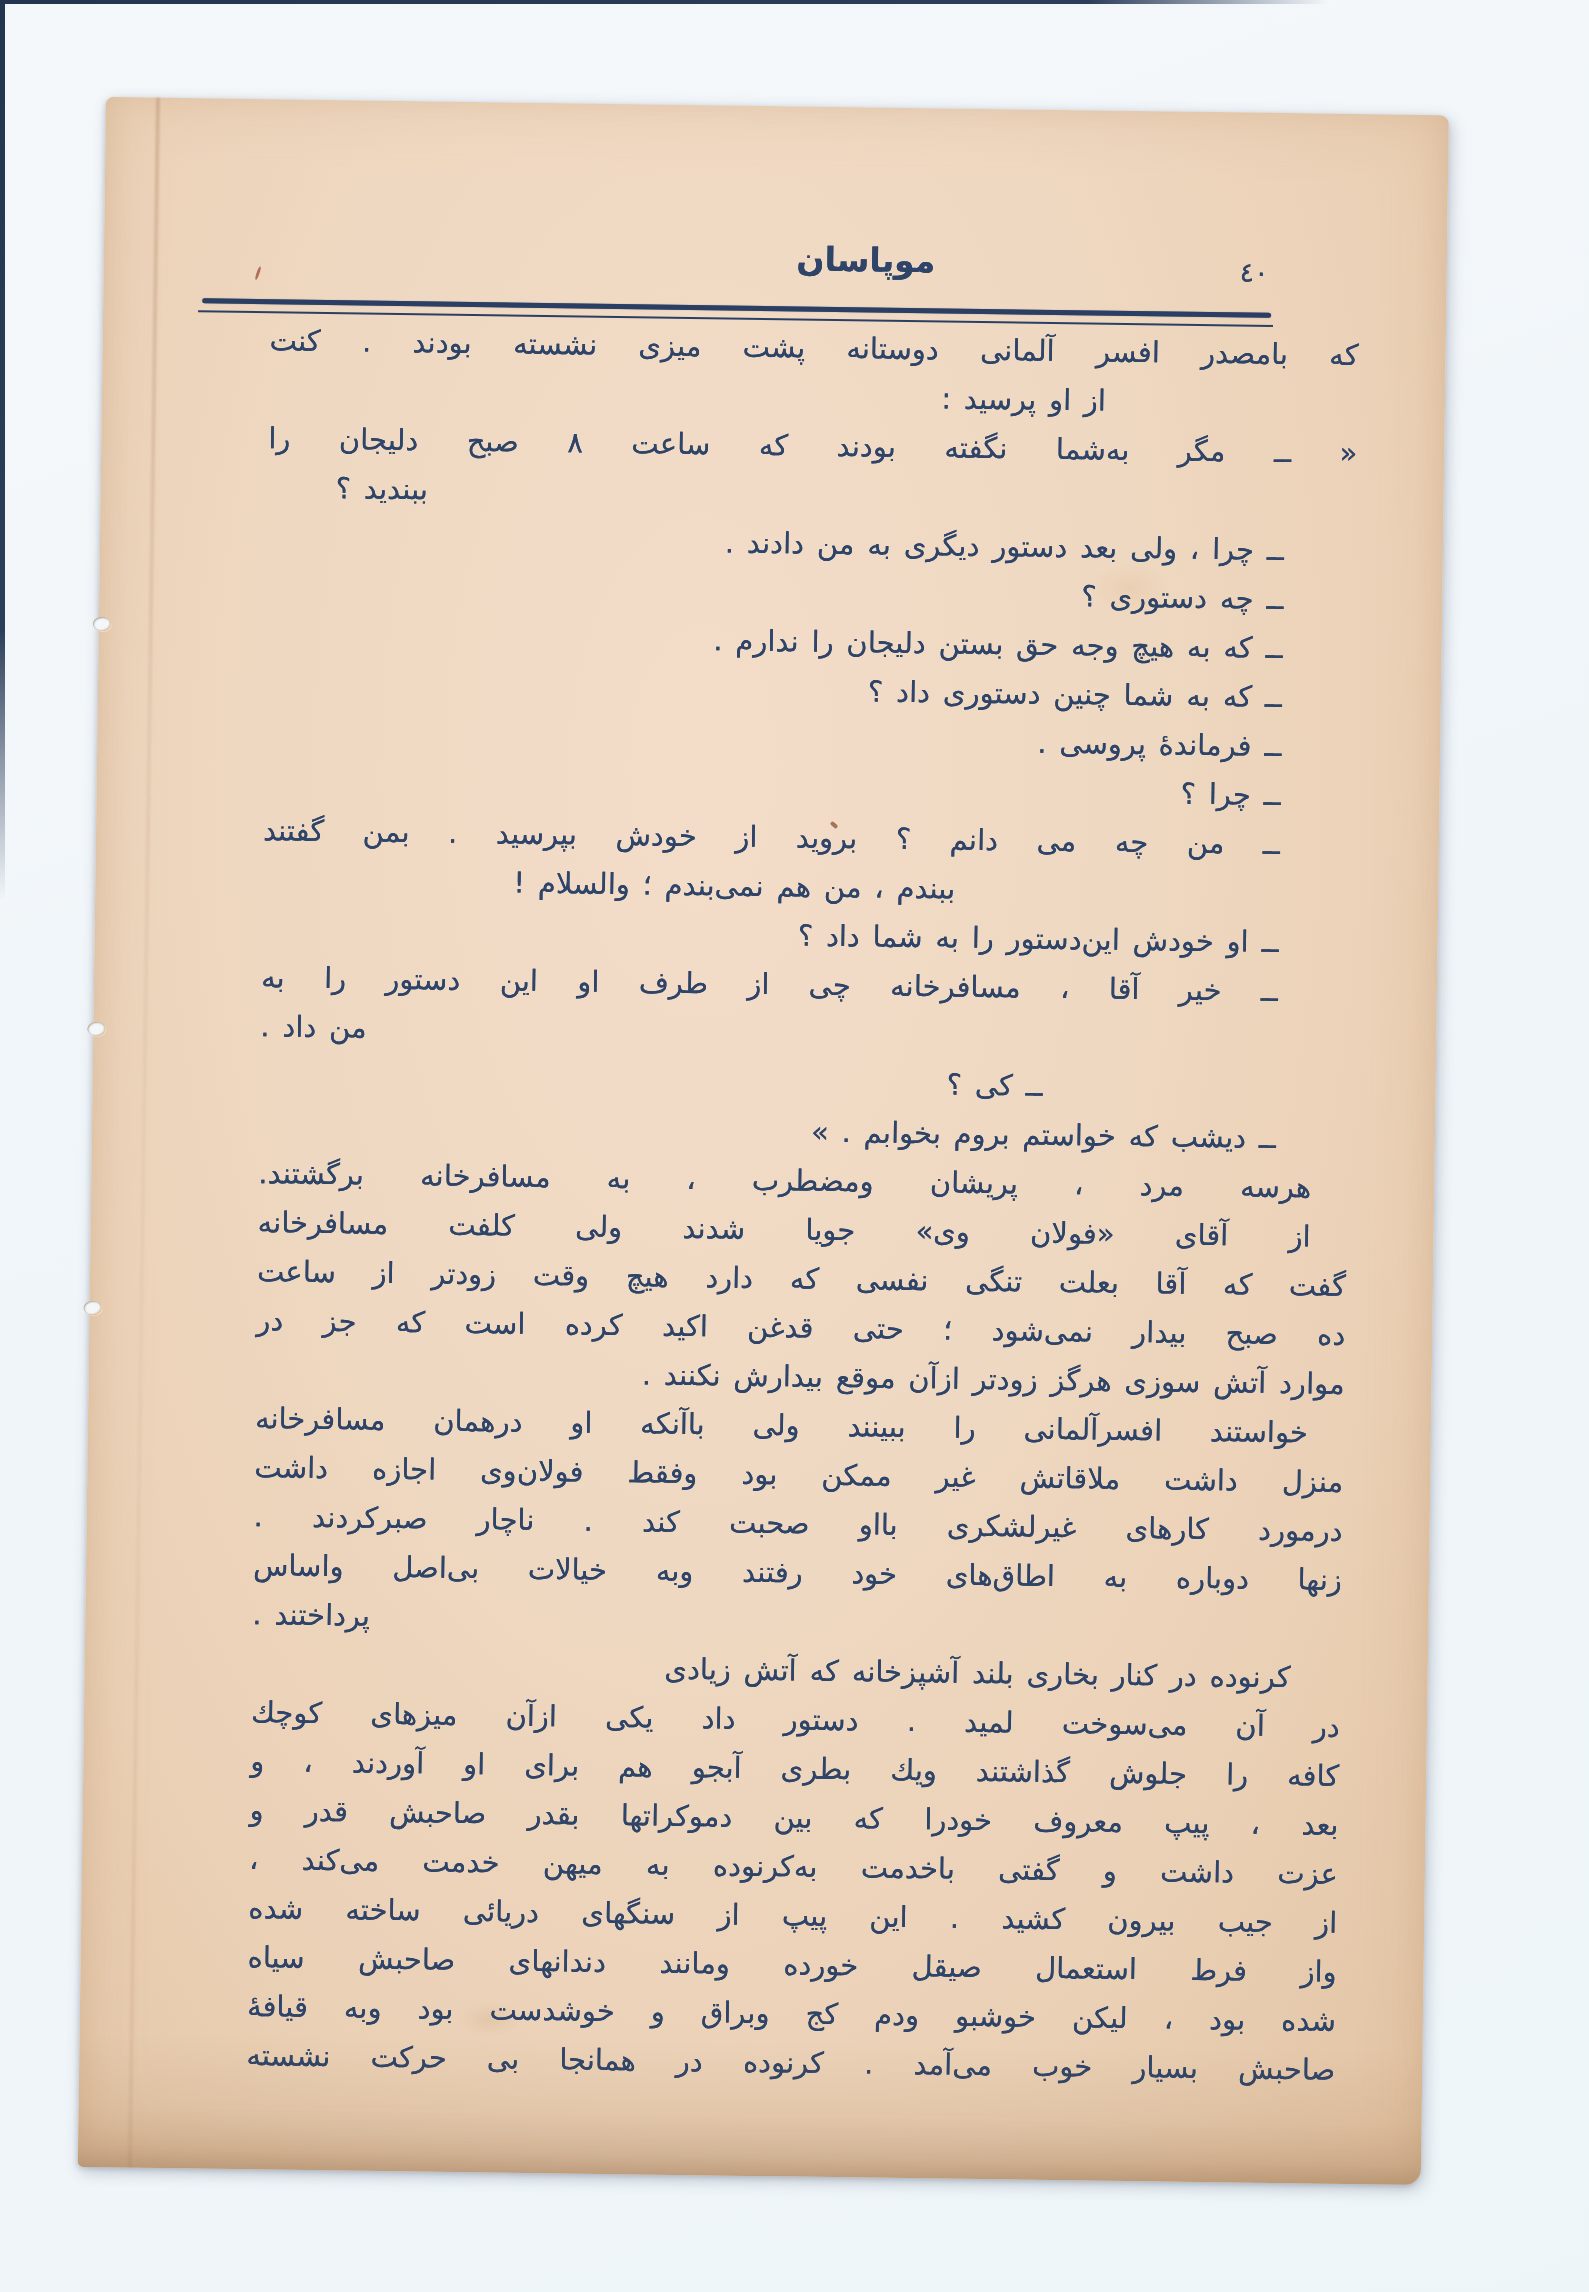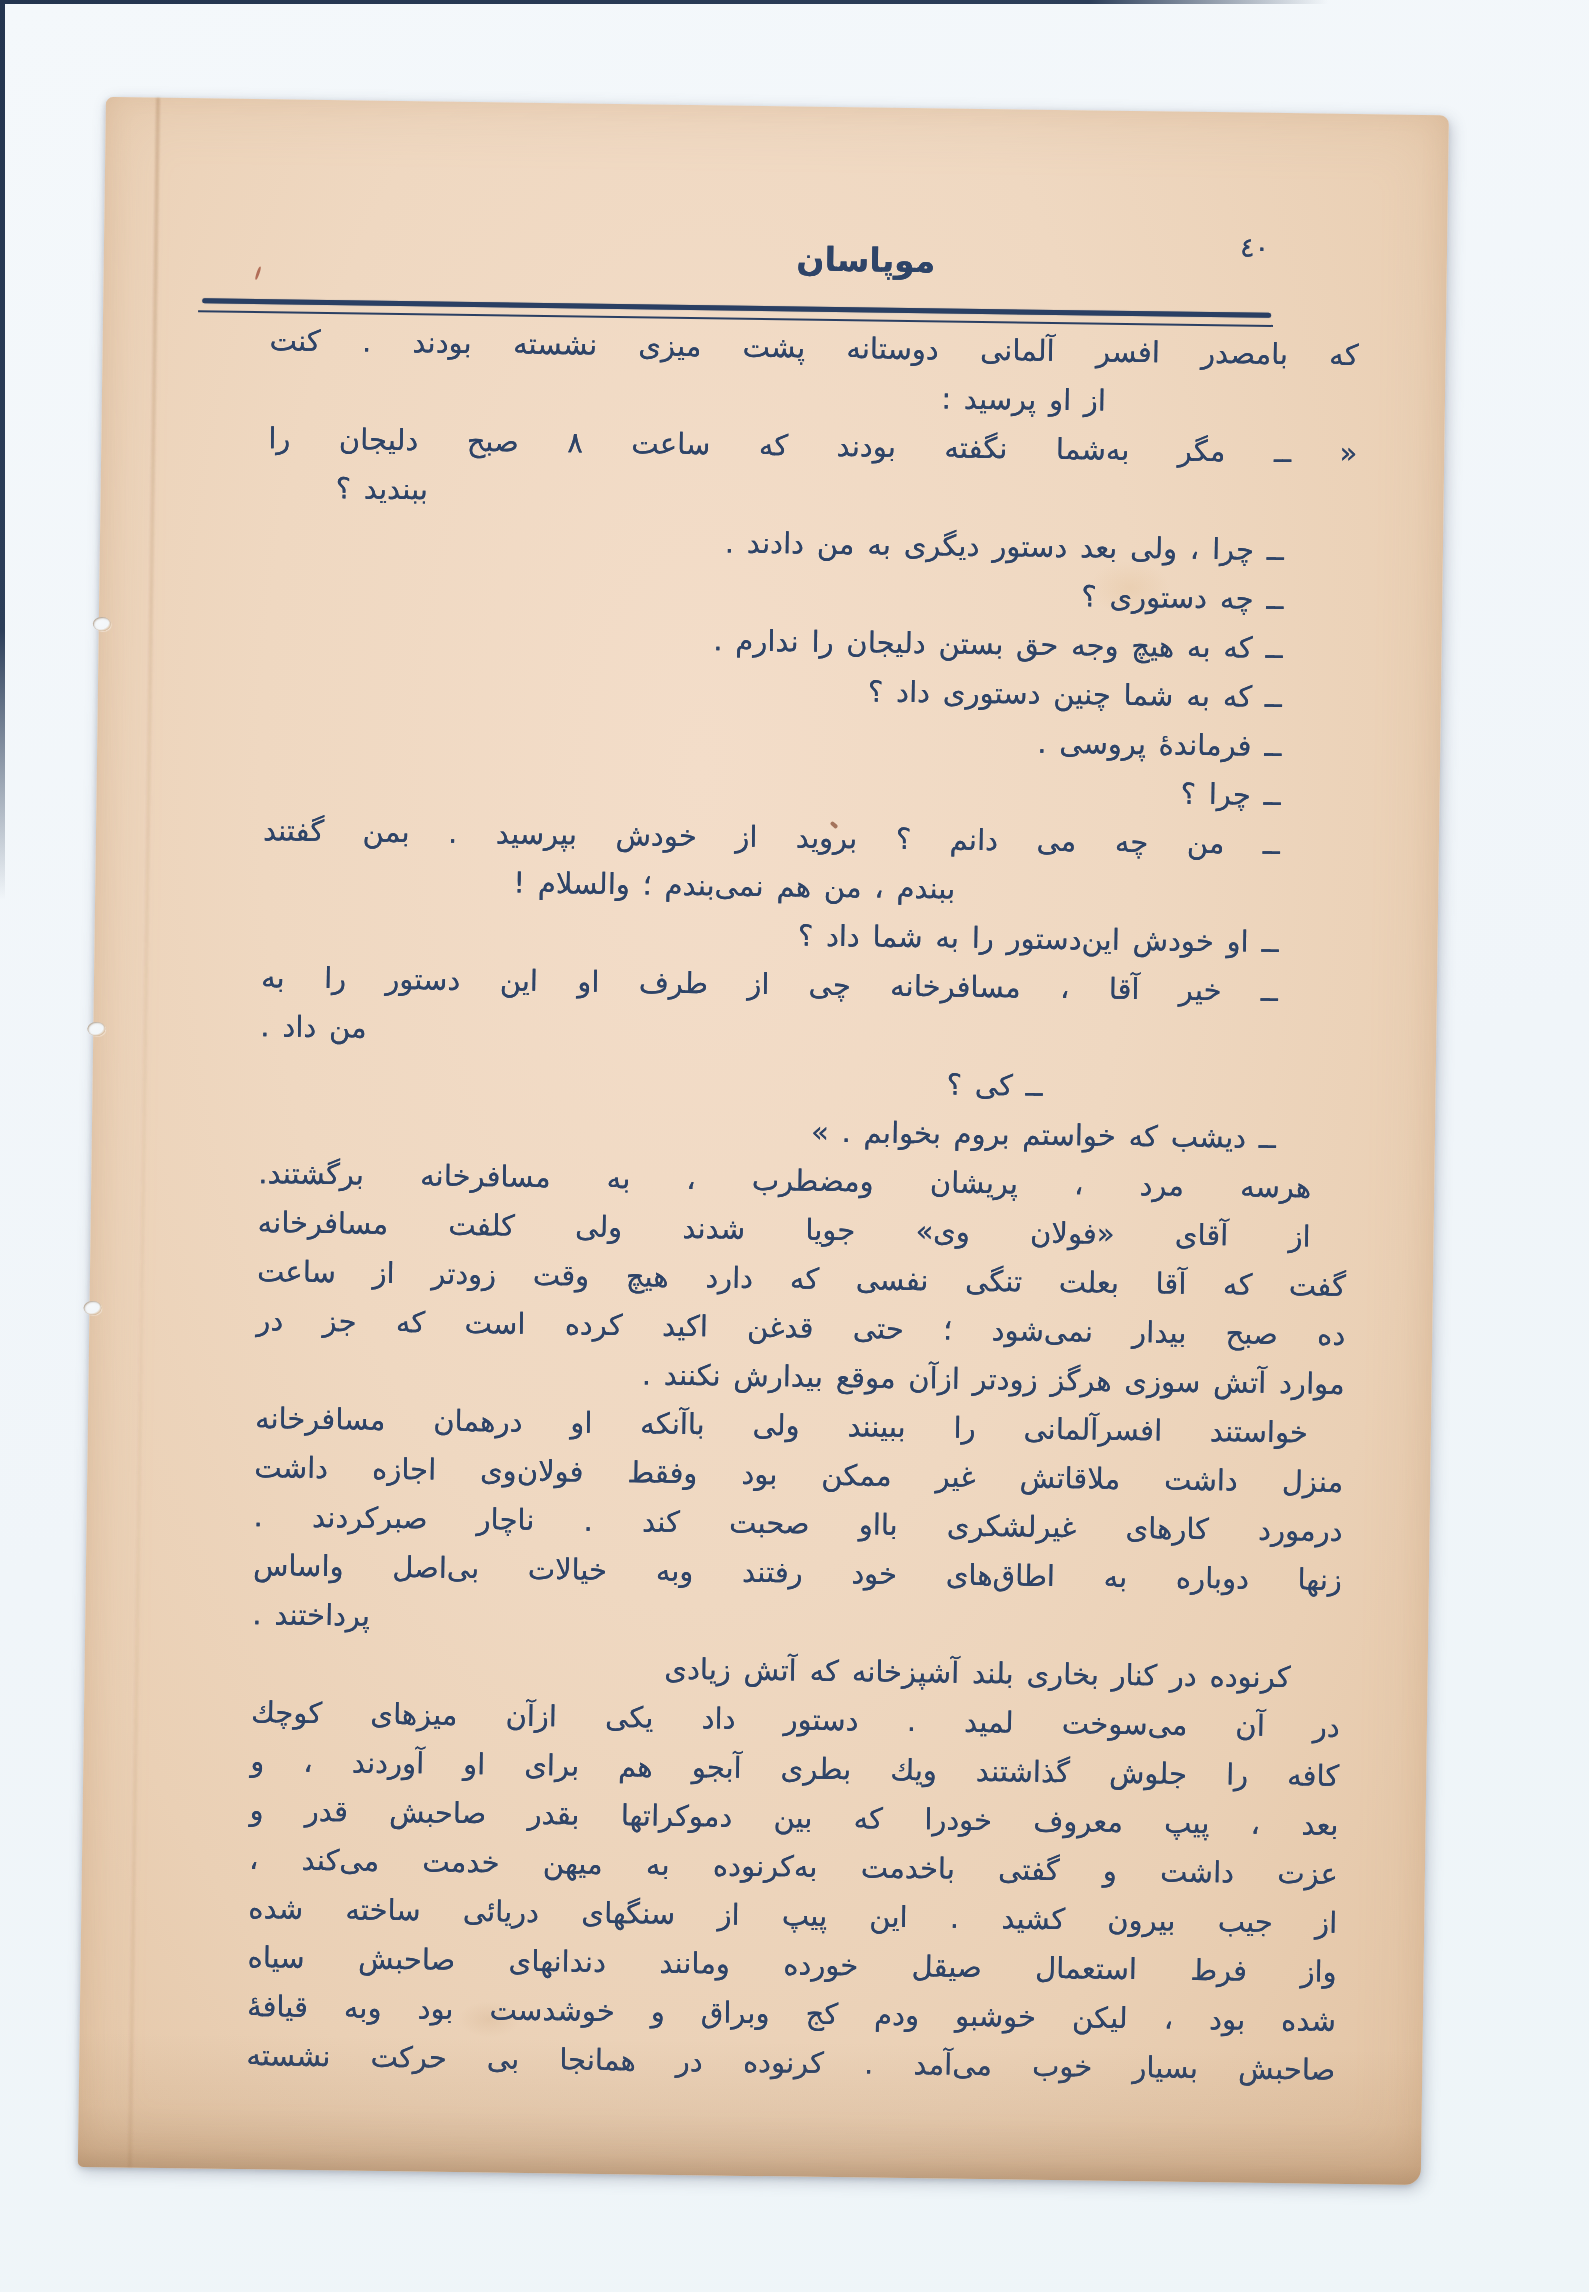--- a/index.html
+++ b/index.html
@@ -43,21 +43,21 @@
   .stain.s2{left:734px; top:716px; width:8px; height:3.6px; background:#8a5138; opacity:.75; transform:rotate(40deg); border-radius:1.8px;}
   .stain.s3{left:153px; top:167px; width:2.7px; height:13.5px; background:#a2543f; opacity:.8; transform:rotate(18deg);}
   .stain.s4{left:378px; top:1899px; width:63px; height:36px; background:radial-gradient(ellipse, rgba(170,120,70,.12), rgba(170,120,70,0) 70%);}
   
   .running-head-title{
     position:absolute; left:762px; top:133px; transform:translateX(-50%);
     font-size:33px; font-weight:bold; color:var(--ink);
     text-shadow:0 0 0.5px currentColor; white-space:nowrap;
   }
   .page-number{
-    position:absolute; left:1127px; top:119px; width:47px; text-align:center;
+    position:absolute; left:1127px; top:144px; width:47px; text-align:center;
     font-size:27px; color:var(--ink); text-shadow:0 0 0.5px currentColor;
   }
   .rule-thick{position:absolute; left:99px; top:200px; width:1069px; height:4.5px;
     background:var(--rule); border-radius:2.7px; box-shadow:0 0 0.9px rgba(42,63,99,.7);}
   .rule-thin{position:absolute; left:95px; top:212px; width:1075px; height:1.8px; background:var(--rule);}
   
   .text-block{
     position:absolute; left:167px; top:217px; width:1089px;
     direction:rtl; color:var(--ink);
     font-size:29px; word-spacing:3.6px;

